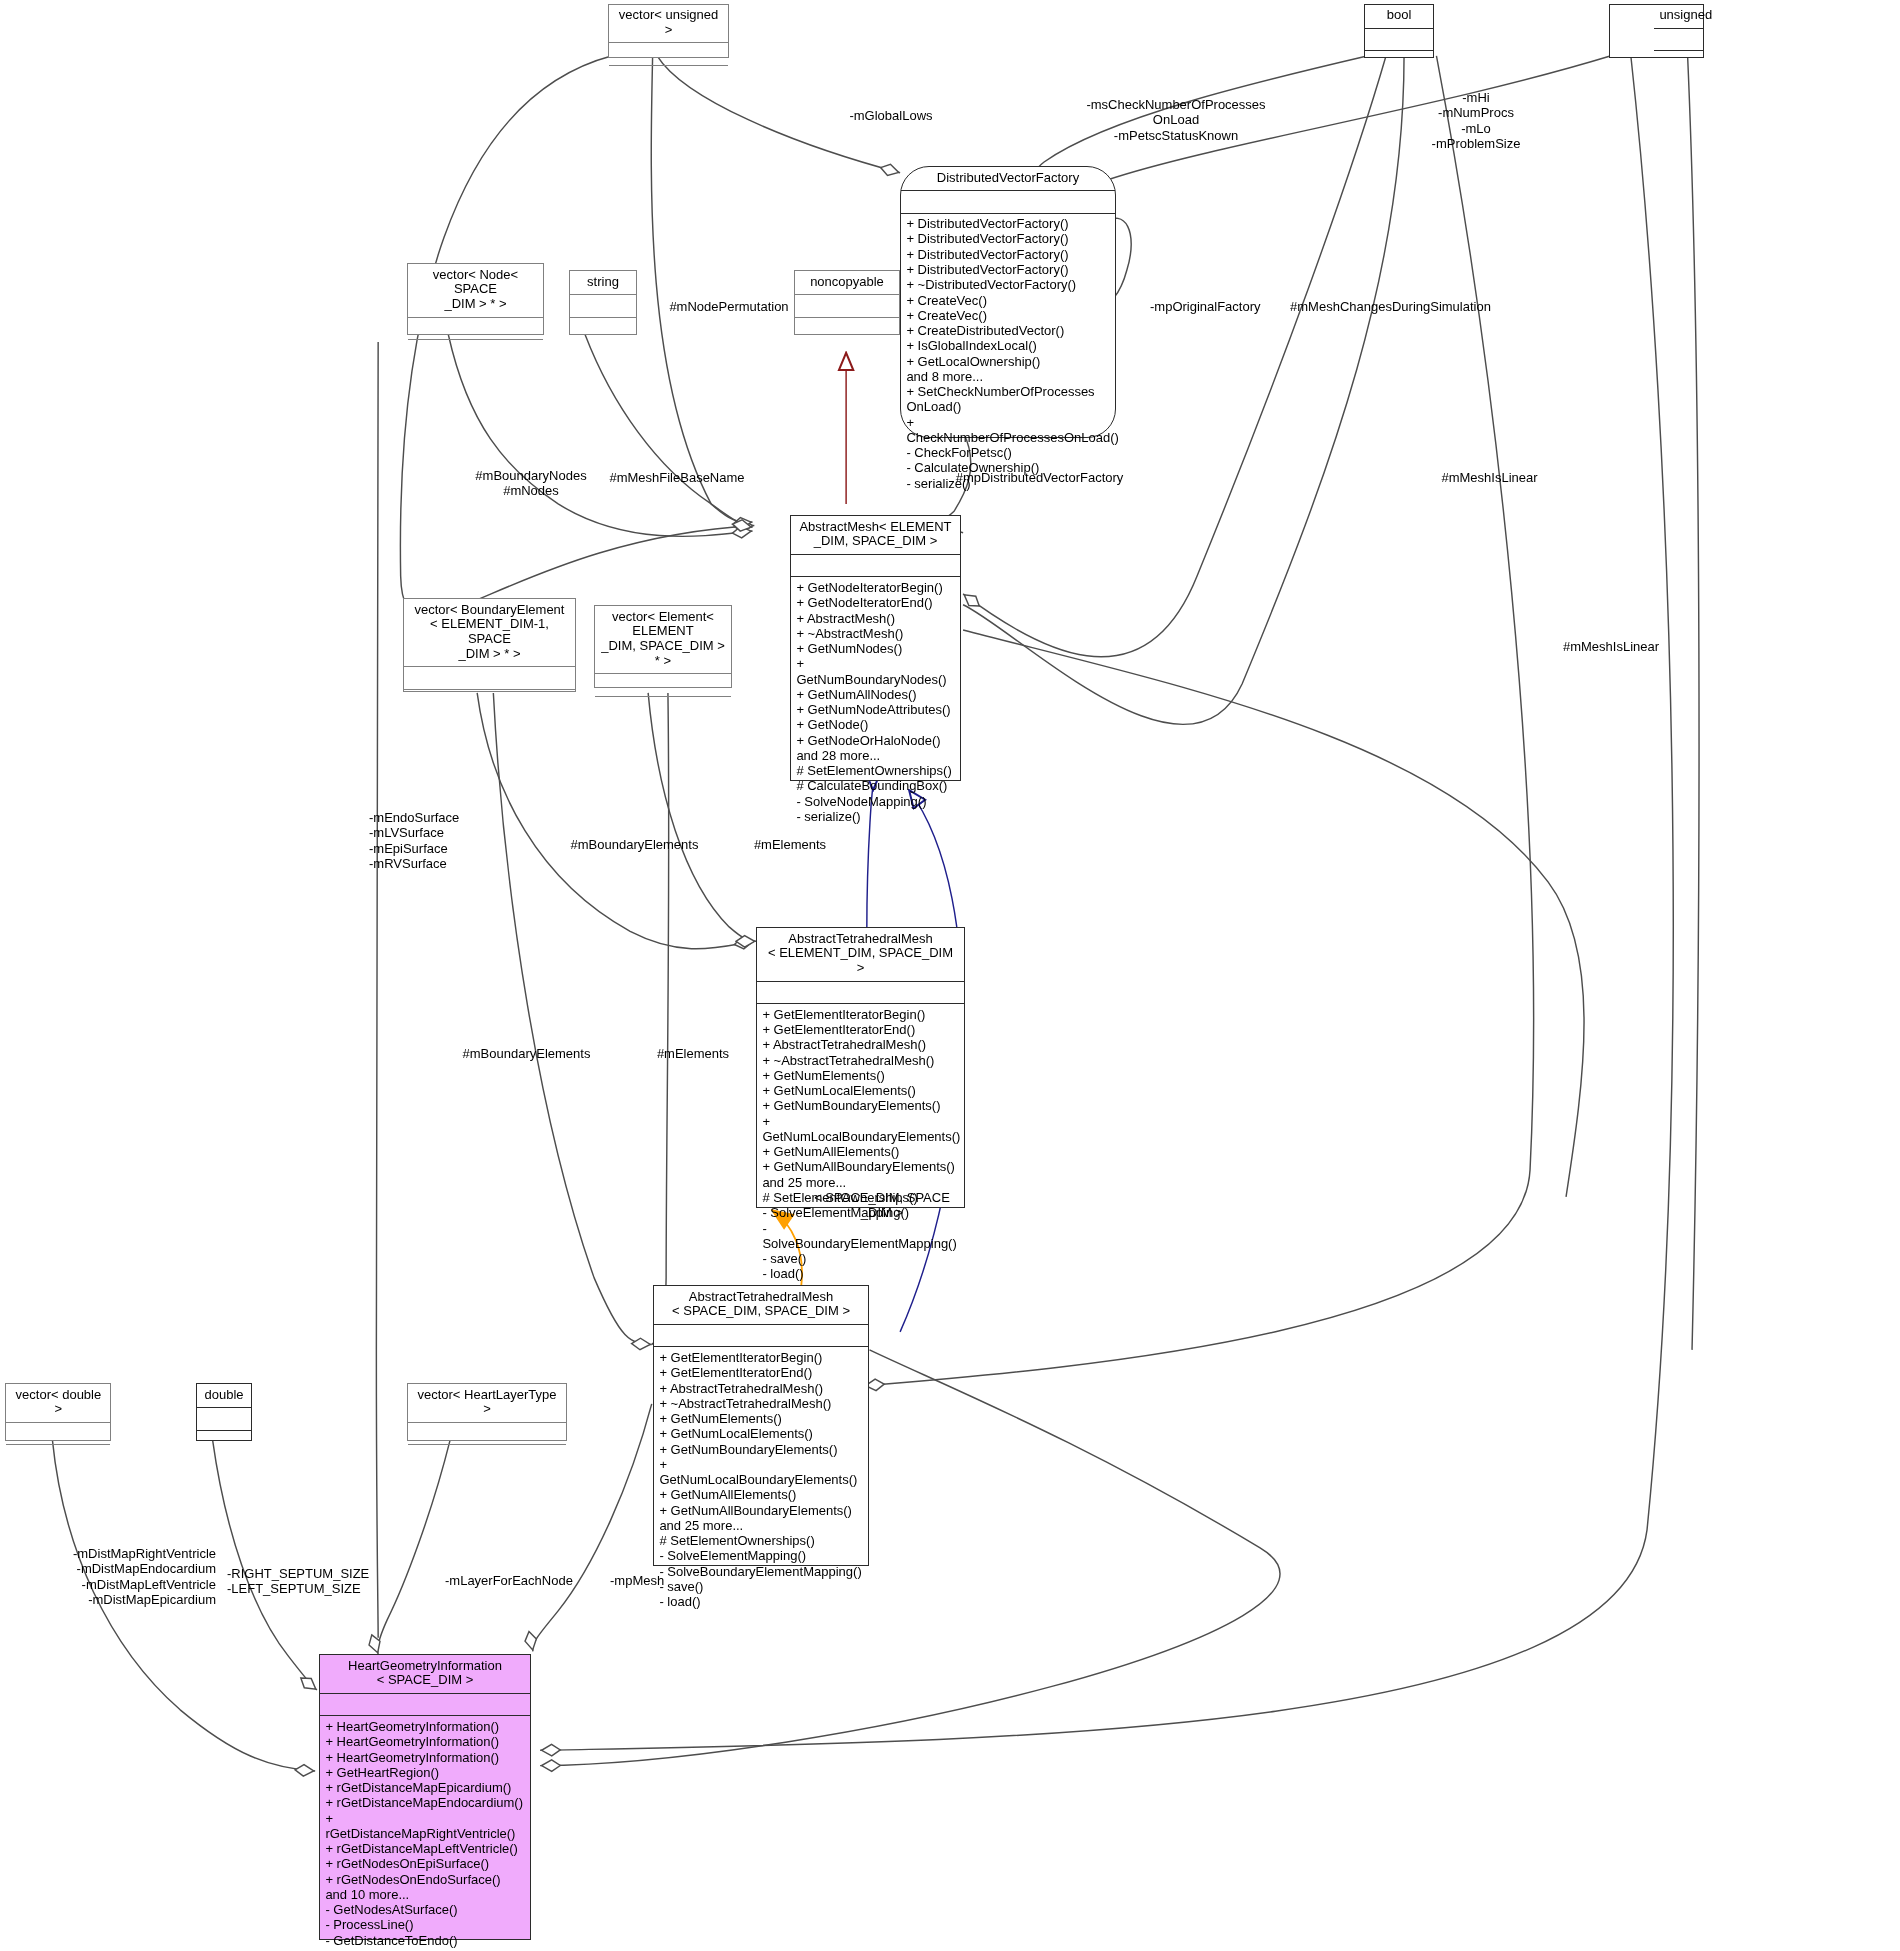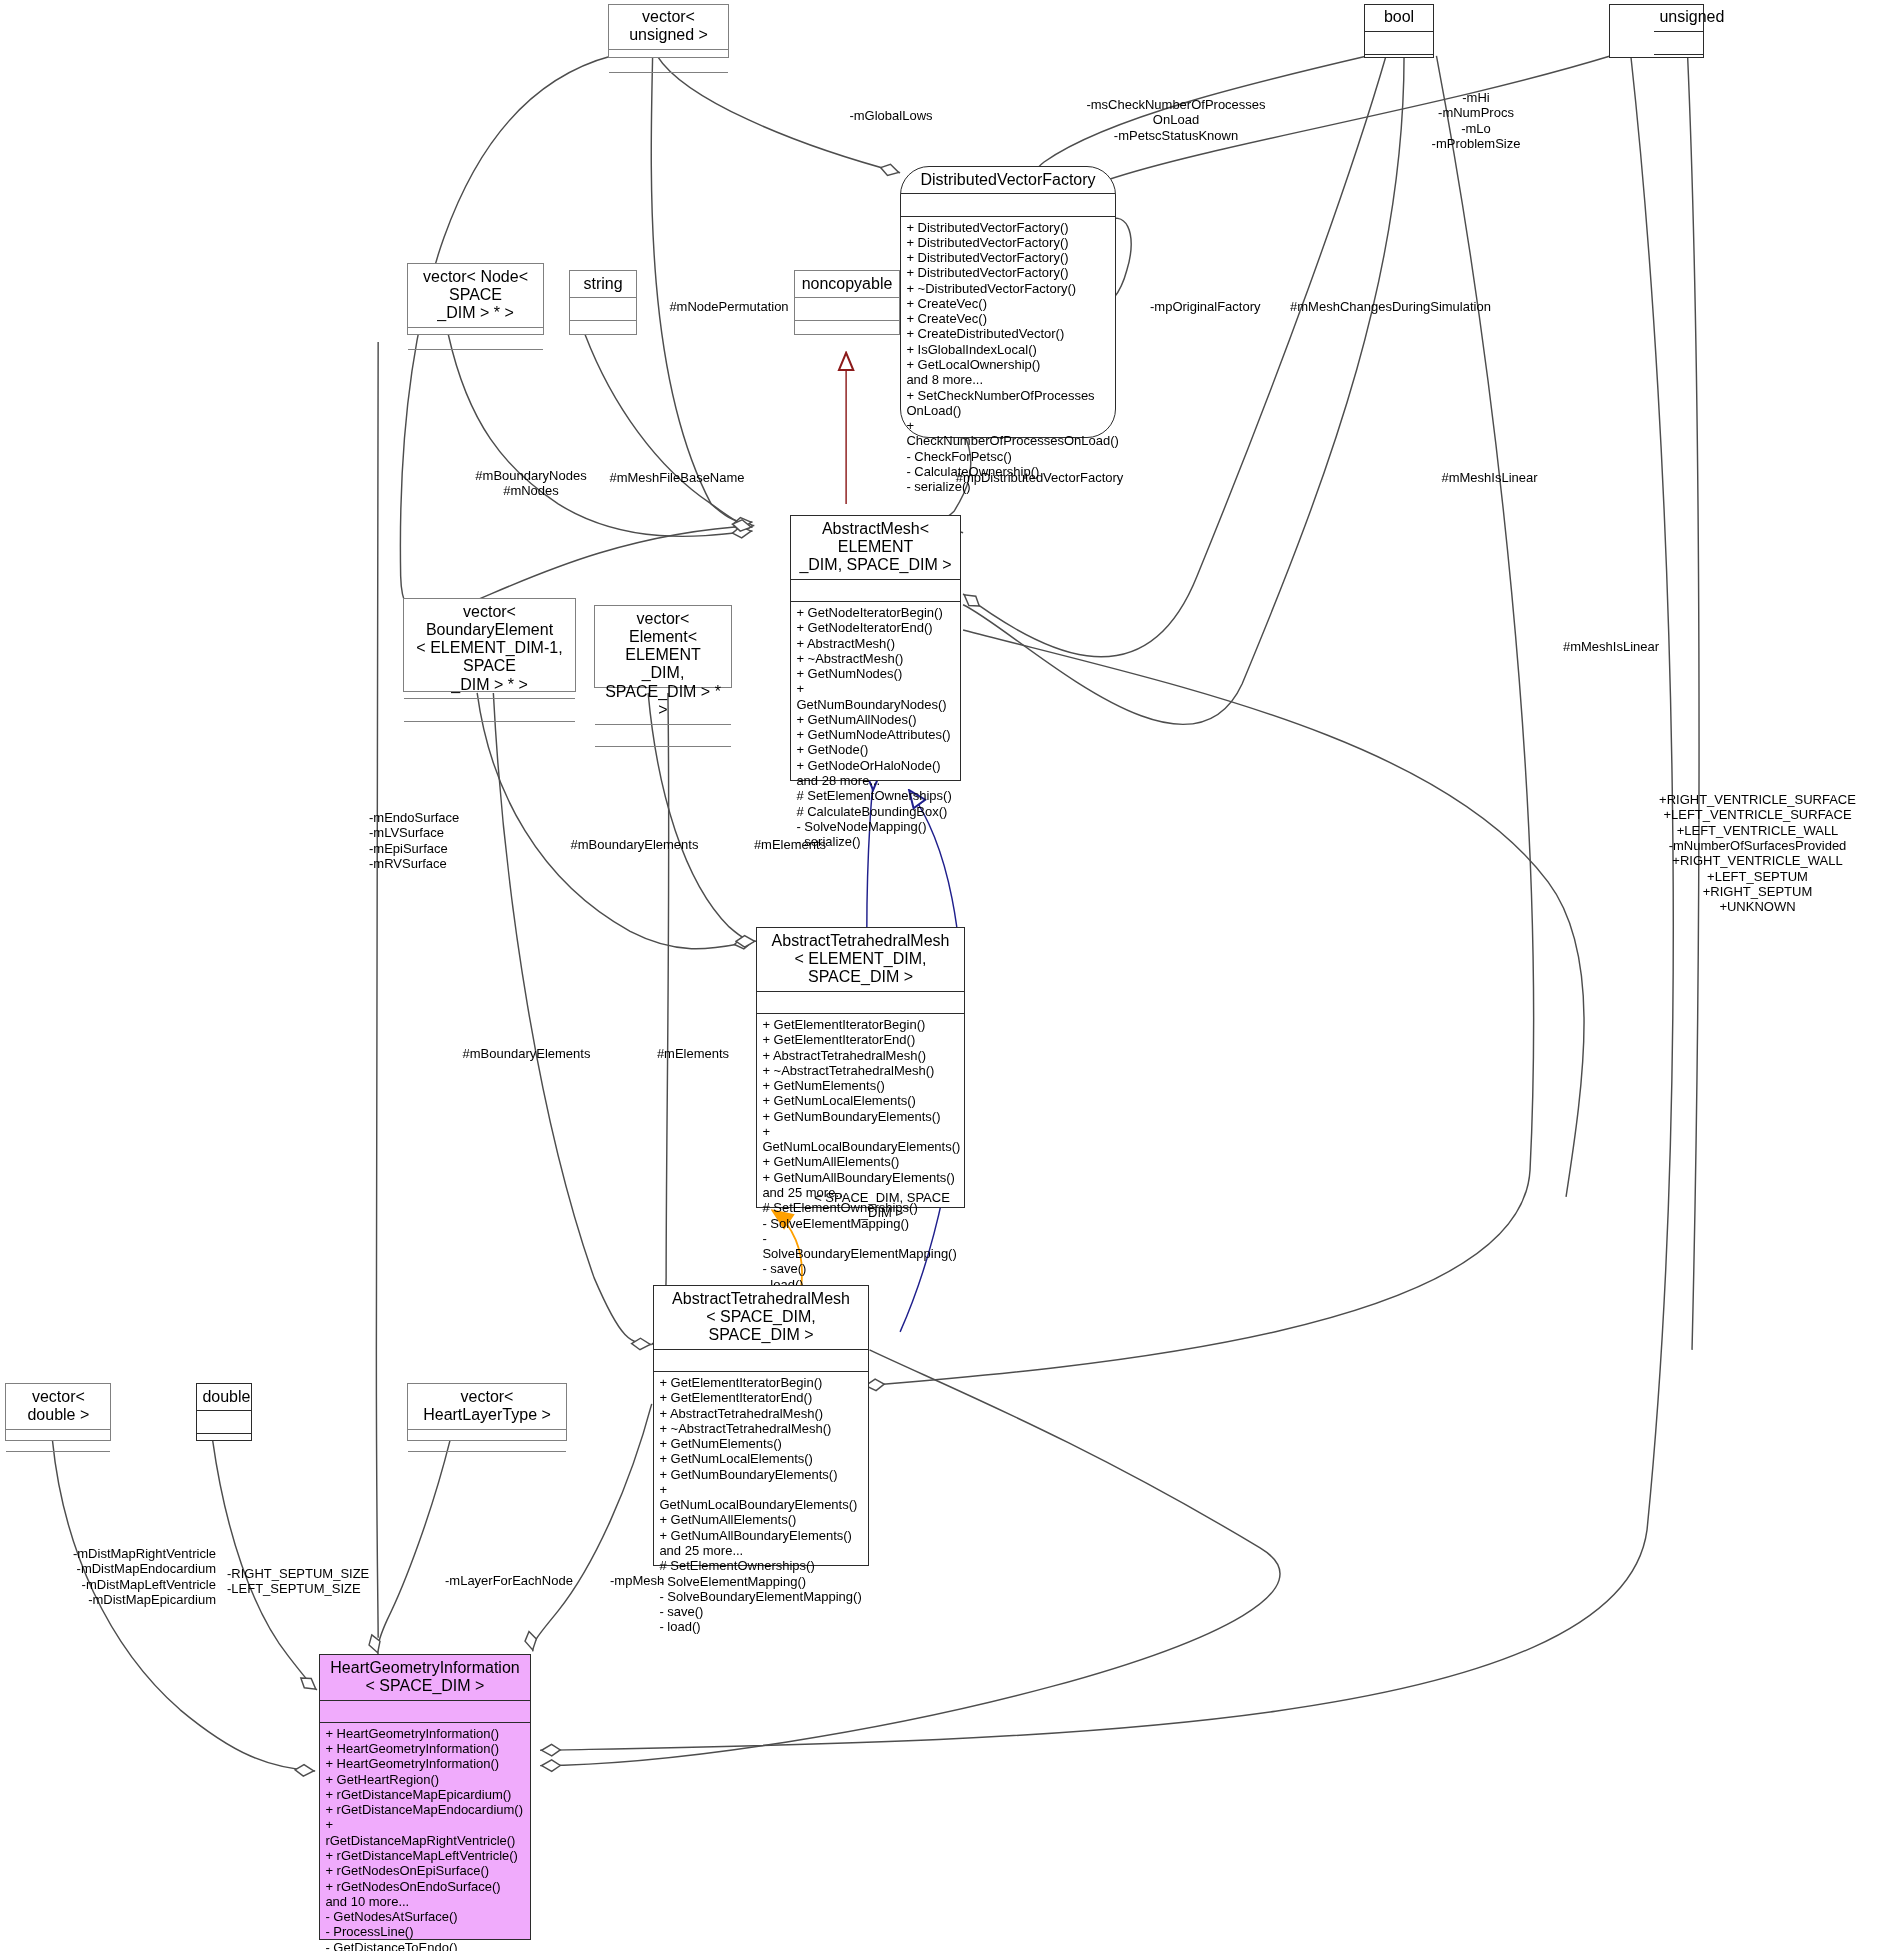--- a/index.html
+++ b/index.html
@@ -3,21 +3,21 @@
 <meta charset="utf-8">
 <style>
   html,body{margin:0;padding:0;background:#ffffff;}
   body{font-family:"Liberation Sans","DejaVu Sans",sans-serif;color:#000;}
   #canvas{position:relative;width:1901px;height:1951px;overflow:hidden;background:#fff;}
   svg.edges{position:absolute;left:0;top:0;width:1901px;height:1951px;pointer-events:none;}
 
   .node{position:absolute;box-sizing:border-box;background:#fff;border:0.9px solid #808080;}
   .node.heavy{border:0.9px solid #2b2b2b;}
   .node.filled{background:#f0abfc;border:0.9px solid #2b2b2b;}
-  .node .title{text-align:center;padding:3.6px 5.4px 4.5px 5.4px;line-height:1.14;font-size:16px;white-space:pre-line;}
+  .node .title{text-align:center;padding:3.6px 5.4px 4.5px 5.4px;line-height:1.14;font-size:13px;white-space:pre-line;}
   .node .sep{border-top:0.9px solid #808080;}
   .node.heavy .sep{border-top:0.9px solid #2b2b2b;}
   .node.filled .sep{border-top:0.9px solid #2b2b2b;}
   .node .attrs{min-height:20px;}
   .node .ops{padding:2.7px 3.6px 3.6px 5.4px;font-size:13px;line-height:1.175;}
   .node .ops div{white-space:pre-wrap;}
   .node .empty-row{height:21.6px;}
 
   .elabel{position:absolute;font-size:13px;line-height:1.18;white-space:pre-line;color:#000;}
   .elabel.c{text-align:center;}
@@ -309,28 +309,20 @@
   <div class="elabel c" style="left:1404px;top:470px;width:171px;">#mMeshIsLinear</div>
   <div class="elabel c" style="left:1530px;top:639px;width:162px;">#mMeshIsLinear</div>
   <div class="elabel c" style="left:531px;top:837px;width:207px;">#mBoundaryElements</div>
   <div class="elabel c" style="left:727px;top:837px;width:126px;">#mElements</div>
   <div class="elabel c" style="left:423px;top:1046px;width:207px;">#mBoundaryElements</div>
   <div class="elabel c" style="left:630px;top:1046px;width:126px;">#mElements</div>
   <div class="elabel l" style="left:369px;top:810px;width:180px;">-mEndoSurface
 -mLVSurface
 -mEpiSurface
 -mRVSurface</div>
-  <div class="elabel c" style="left:1627px;top:792px;width:261px;">+RIGHT_VENTRICLE_SURFACE
-+LEFT_VENTRICLE_SURFACE
-+LEFT_VENTRICLE_WALL
--mNumberOfSurfacesProvided
-+RIGHT_VENTRICLE_WALL
-+LEFT_SEPTUM
-+RIGHT_SEPTUM
-+UNKNOWN</div>
   <div class="elabel c" style="left:792px;top:1190px;width:180px;">&lt; SPACE_DIM, SPACE
 _DIM &gt;</div>
   <div class="elabel r" style="left:36px;top:1546px;width:180px;">-mDistMapRightVentricle
 -mDistMapEndocardium
 -mDistMapLeftVentricle
 -mDistMapEpicardium</div>
   <div class="elabel l" style="left:227px;top:1566px;width:180px;">-RIGHT_SEPTUM_SIZE
 -LEFT_SEPTUM_SIZE</div>
   <div class="elabel l" style="left:445px;top:1573px;width:180px;">-mLayerForEachNode</div>
   <div class="elabel l" style="left:610px;top:1573px;width:144px;">-mpMesh</div>

